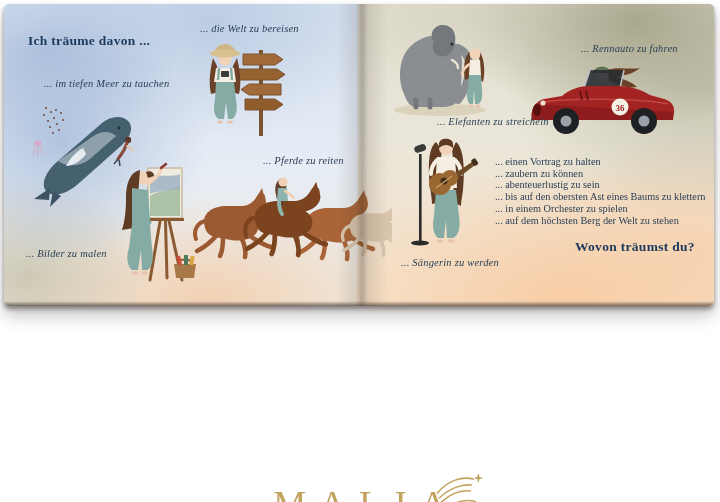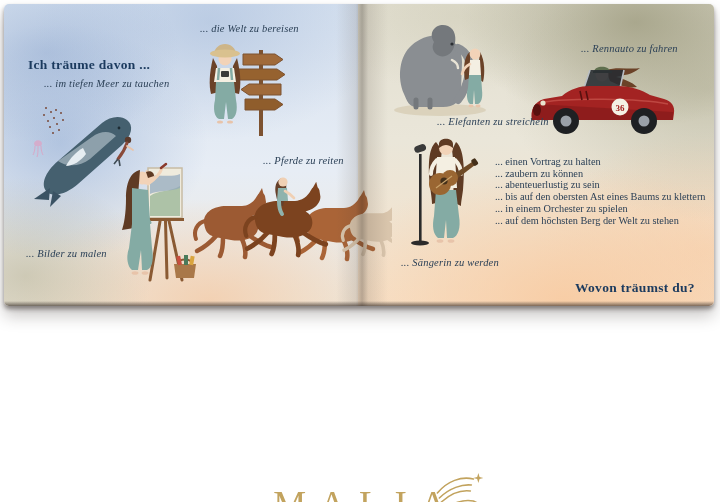--- a/index.html
+++ b/index.html
@@ -37,21 +37,21 @@
   .gutter{
     position:absolute;left:332px;top:0;width:52px;height:100%;z-index:30;pointer-events:none;
     background:linear-gradient(90deg,rgba(80,68,58,0) 0%,rgba(80,68,58,.14) 38%,rgba(48,40,34,.32) 50%,rgba(80,68,58,.14) 62%,rgba(80,68,58,0) 100%);
   }
   .book::after{
     content:'';position:absolute;left:0;right:0;bottom:0;height:5px;z-index:40;
     background:linear-gradient(180deg,rgba(50,42,36,0),rgba(42,34,30,.6));
   }
   
   .lbl{position:absolute;z-index:20;font-size:10.5px;color:#2c4157;letter-spacing:.2px;white-space:nowrap;font-style:italic;}
-  .hdr{position:absolute;z-index:20;font-size:13.5px;font-weight:bold;color:#1b3a5e;letter-spacing:.3px;white-space:nowrap;margin-top:24px;}
+  .hdr{position:absolute;z-index:20;font-size:13.5px;font-weight:bold;color:#1b3a5e;letter-spacing:.3px;white-space:nowrap;}
   .dream-list{position:absolute;left:491px;top:152px;z-index:20;}
   .dream-list .item{font-size:10.3px;color:#2c4157;line-height:11.7px;white-space:nowrap;}
   .illus{position:absolute;z-index:10;}
   
   .logo{position:absolute;left:50%;top:438px;transform:translateX(-50%);text-align:center;z-index:5;margin-top:48px;}
   .logo-name{font-size:37px;color:#c2a35e;letter-spacing:13px;line-height:38px;display:inline-block;margin-left:13px;}
   .logo-sub{font-size:13px;color:#ccb173;letter-spacing:7px;margin-top:2px;margin-left:7px;}
   .logo-dove{position:absolute;right:-26px;top:-15px;}
 </style>
 </head>
@@ -71,21 +71,21 @@
   <div class="lbl" style="left:577px;top:39px;">... Rennauto zu fahren</div>
   <div class="lbl" style="left:397px;top:253px;">... Sängerin zu werden</div>
   <div class="dream-list">
     <div class="item">... einen Vortrag zu halten</div>
     <div class="item">... zaubern zu können</div>
     <div class="item">... abenteuerlustig zu sein</div>
     <div class="item">... bis auf den obersten Ast eines Baums zu klettern</div>
     <div class="item">... in einem Orchester zu spielen</div>
     <div class="item">... auf dem höchsten Berg der Welt zu stehen</div>
   </div>
-  <div class="hdr" style="left:571px;top:252px;">Wovon träumst du?</div>
+  <div class="hdr" style="left:571px;top:235px;">Wovon träumst du?</div>
 
   <svg class="illus" style="left:26px;top:96px;" width="112" height="108" viewBox="0 0 112 108">
     <g fill="#7a4a3a">
       <circle cx="16" cy="8" r="1"></circle>
         <circle cx="21" cy="12" r="1"></circle>
         <circle cx="14" cy="15" r="1"></circle>
       <circle cx="24" cy="18" r="1"></circle>
         <circle cx="18" cy="21" r="1"></circle>
         <circle cx="27" cy="24" r="1"></circle>
       <circle cx="20" cy="27" r="1"></circle>

